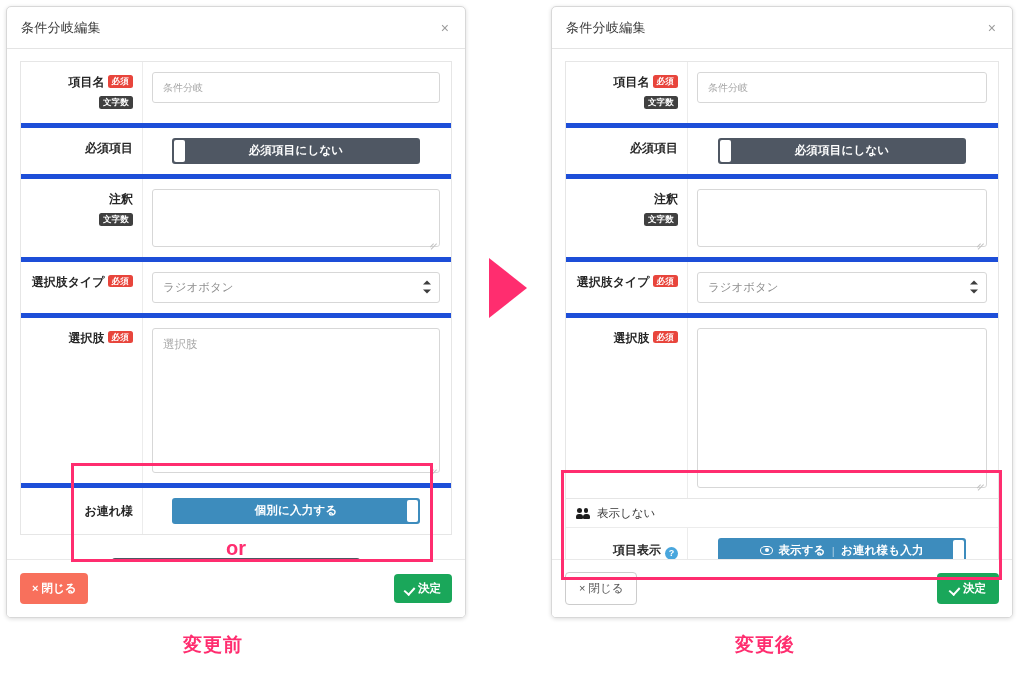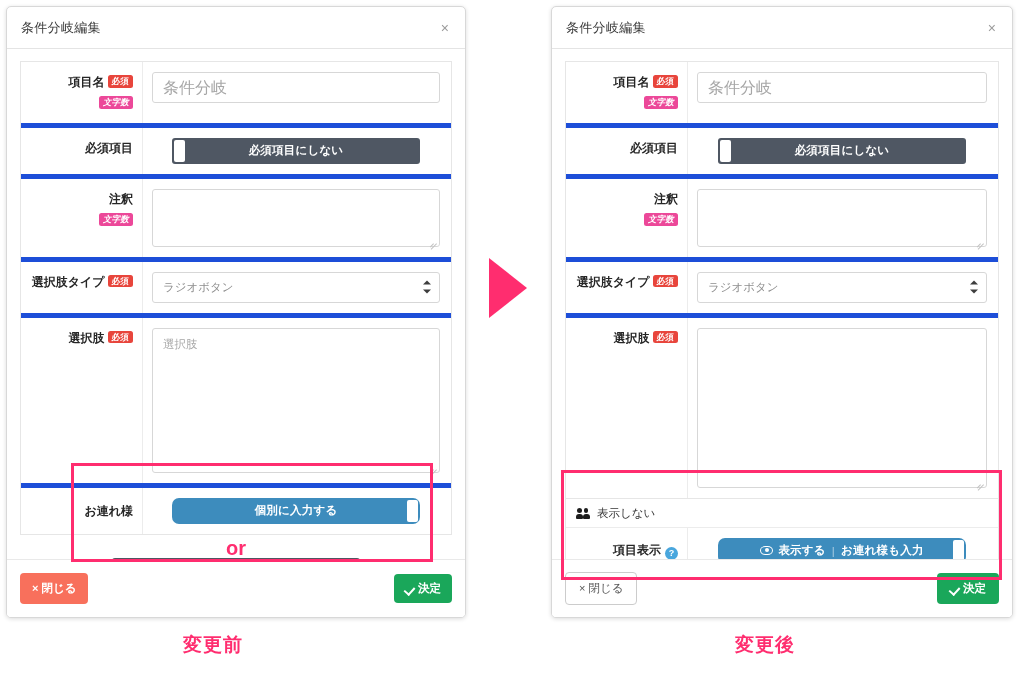--- a/index.html
+++ b/index.html
@@ -90,32 +90,32 @@
     font-weight:bold;
     color:#fff;
     border-radius:2.5px;
     padding:2px 4px 2px 4px;
     line-height:1;
     vertical-align:2px;
     margin-left:3px;
     letter-spacing:.2px;
   }
   .badge.req{background:#e8453c;}
-  .badge.cnt{background:#ec4899;font-style:italic;}
+  .badge.cnt{background:#404040;}
   .badge-wrap{display:block;margin-top:4px;}
 
   
   .txt{
     width:100%;
     box-sizing:border-box;
     height:31px;
     border:1px solid #d7d7d7;
     border-radius:3px;
     padding:0 10px;
-    font-size:16px;
+    font-size:10px;
     color:#555;
     font-family:"Liberation Sans","DejaVu Sans",sans-serif;
     background:#fff;
     outline:none;
   }
   .txt::placeholder{color:#a7a7a7;}
   .area{
     width:100%;
     box-sizing:border-box;
     border:1px solid #d7d7d7;
@@ -182,21 +182,21 @@
     user-select:none;
     letter-spacing:.2px;
     white-space:nowrap;
   }
   .toggle .knob{
     position:absolute;top:2px;
     width:11px;height:22px;
     background:#fff;
     border-radius:2px;
   }
-  .toggle.on{background:#3d8cbd;border-radius:7px;}
+  .toggle.on{background:#3d8cbd;}
   .toggle.on .knob{right:2px;}
   .toggle.off{background:#4f5763;}
   .toggle.off .knob{left:2px;}
   .toggle .tlabel{padding:0 16px;display:inline-flex;align-items:center;gap:5px;}
   .sep{opacity:.55;font-weight:normal;padding:0 1px;}
 
   
   .eye{display:inline-block;width:13px;height:10px;position:relative;vertical-align:-1px;}
   .eye .o{
     position:absolute;left:0;top:0;width:13px;height:9px;

